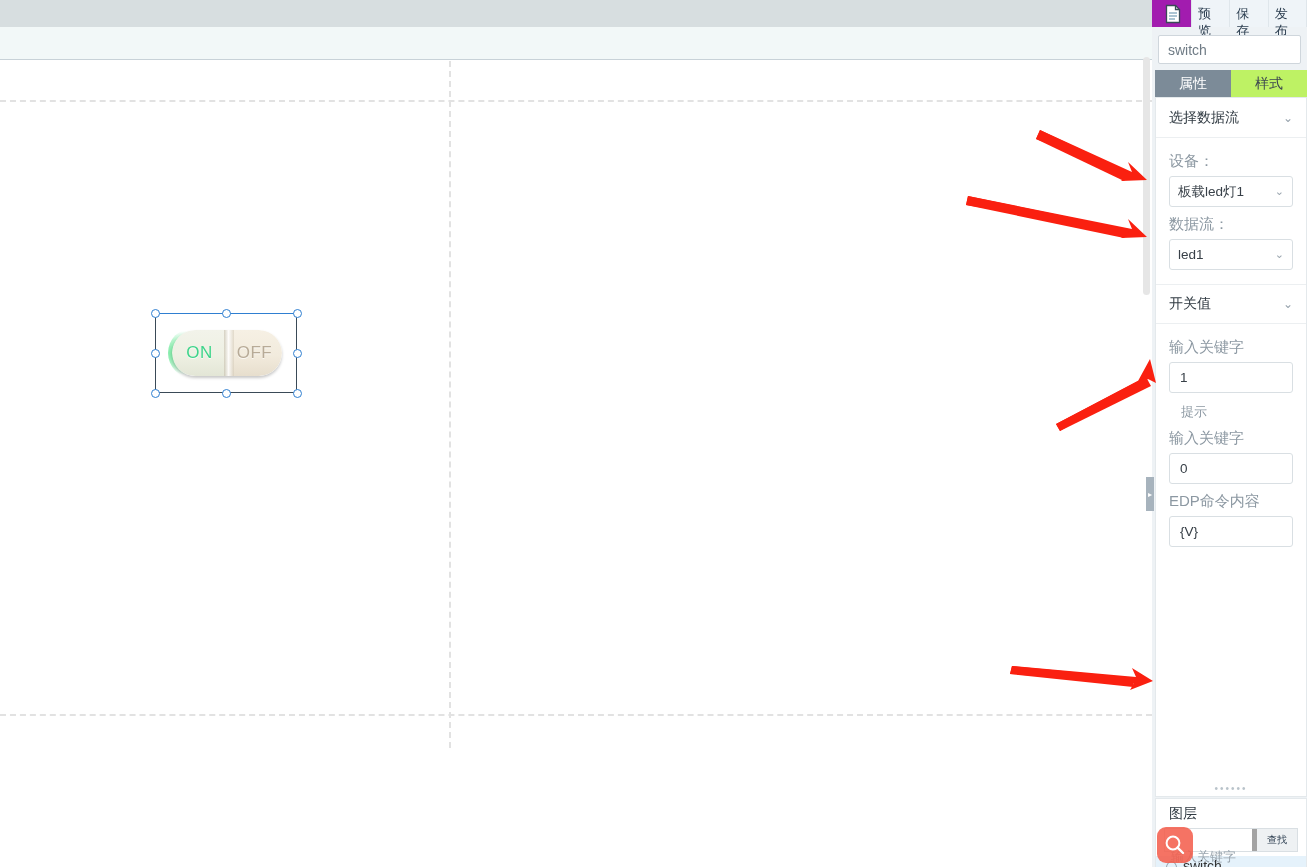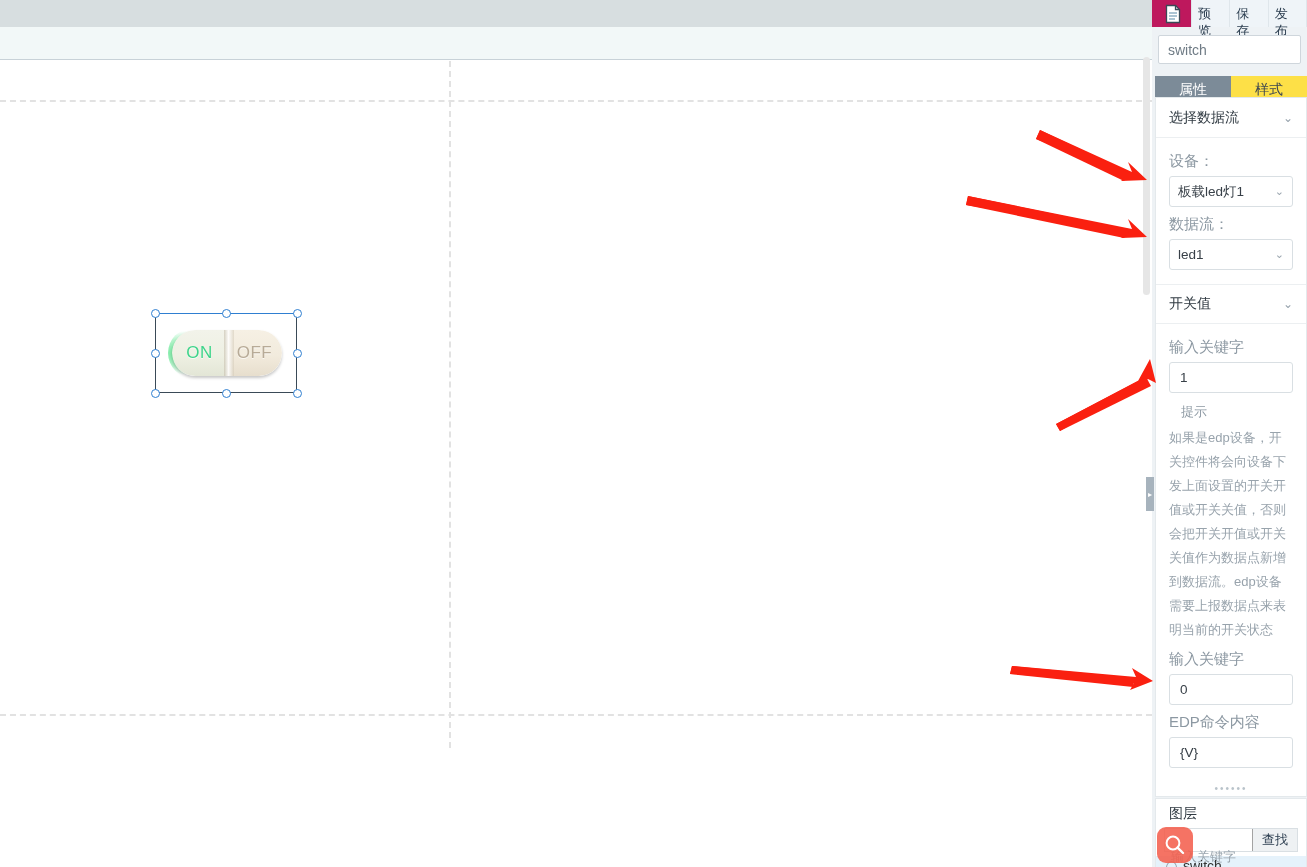--- a/index.html
+++ b/index.html
@@ -83,40 +83,40 @@
     background: linear-gradient(90deg, rgba(190,180,160,.55) 0%, rgba(255,255,255,.85) 45%, rgba(205,195,175,.5) 100%);
   }
 
   
   .right-col {
     position:absolute; left:1152px; top:0; width:155px; height:867px;
     background:#eef2f5;
   }
   .topbar {
     position:absolute; left:1152px; top:0; width:155px; height:27px;
-    background:#be185d; display:flex; align-items:center;
+    background:#a21caf; display:flex; align-items:center;
   }
   .doc-icon { margin-left:12px; width:18px; height:20px; display:block; }
   .topbtns { display:flex; align-items:center; height:27px; margin-left:9px; }
   .topbtn {
     font-size:13px; color:#2c3e50; padding:5px 6px; background:#eff4f8;
     border-left:1px solid #dfe6eb; height:27px; line-height:17px;
   }
   .topbtn.last { border-right:1px solid #dfe6eb; }
 
   .namebox {
     position:absolute; left:1158px; top:35px; width:143px; height:29px;
     background:#fff; border:1px solid #cfd6dc; border-radius:2px;
     font-size:14px; color:#6f7b85; padding:5px 9px; line-height:18px;
   }
 
-  .tabs { position:absolute; left:1155px; top:76px; width:152px; height:27px; display:flex; }
+  .tabs { position:absolute; left:1155px; top:70px; width:152px; height:27px; display:flex; }
   .tab {
     flex:1; height:27px; line-height:27px; text-align:center;
-    font-size:14px; color:#3d4750; background:#fde047;
+    font-size:14px; color:#3d4750; background:#bef264;
   }
   .tab.active { background:#7c8b98; color:#ffffff; }
 
   .prop-scroll {
     position:absolute; left:1155px; top:97px; width:152px; height:700px;
     background:#ffffff; border:1px solid #e4e9ec; overflow:hidden;
   }
   .sec-head {
     height:40px; display:flex; align-items:center; justify-content:space-between;
     padding:0 13px; font-size:14px; color:#303a42;
@@ -146,21 +146,21 @@
     color:#b9c3ca; font-size:10px; letter-spacing:2px;
   }
 
   .layers {
     position:absolute; left:1155px; top:798px; width:152px; height:69px;
     background:#ffffff; border:1px solid #e4e9ec;
   }
   .layers-title { font-size:14px; color:#303a42; padding:6px 13px 2px 13px; }
   .layers-search { display:flex; margin:3px 8px 0 8px; border:1px solid #d9dfe3; height:24px; }
   .ls-input { flex:1; font-size:13px; color:#9aa5ae; padding:3px 6px; background:#fff;margin-top:16px; }
-  .ls-btn { width:45px; background:#eef1f3; font-size:13px; color:#2c3e50; text-align:center; line-height:22px; border-left:1px solid #a3a3a3; }
+  .ls-btn { width:45px; background:#eef1f3; font-size:10px; color:#2c3e50; text-align:center; line-height:22px; border-left:5px solid #a3a3a3; }
   .layer-row {
     display:flex; align-items:center; gap:6px;
     margin-top:4px; padding:2px 10px; background:#e5f2fb; font-size:14px; color:#333;
   }
   .eye { width:11px; height:11px; border:1.5px solid #9aa5ae; border-radius:50% 50% 50% 50%/60% 60% 40% 40%; }
 
   
   .vscroll-track {
     position:absolute; left:1143px; top:57px; width:7px; height:238px;
     background:#e6e6e6; border-radius:4px;
@@ -268,21 +268,20 @@
 
     <div class="sec-head sec-divider">
       <span>开关值</span>
       <span class="chev">⌄</span>
     </div>
     <div class="sec-body">
       <div class="flabel">输入关键字</div>
       <div class="finput">1</div>
 
       <div class="hinttitle">提示</div>
-      <div class="hinttext">如果是edp设备，开关控件将会向设备下发上面设置的开关开值或开关关值，否则会把开关开值或开关关值作为数据点新增到数据流。edp设备需要上报数据点来表明当前的开关状态</div>
 
       <div class="flabel">输入关键字</div>
       <div class="finput">0</div>
 
       <div class="flabel">EDP命令内容</div>
       <div class="finput">{V}</div>
     </div>
   </div>
 
   <div class="resize-dots">••••••</div>

